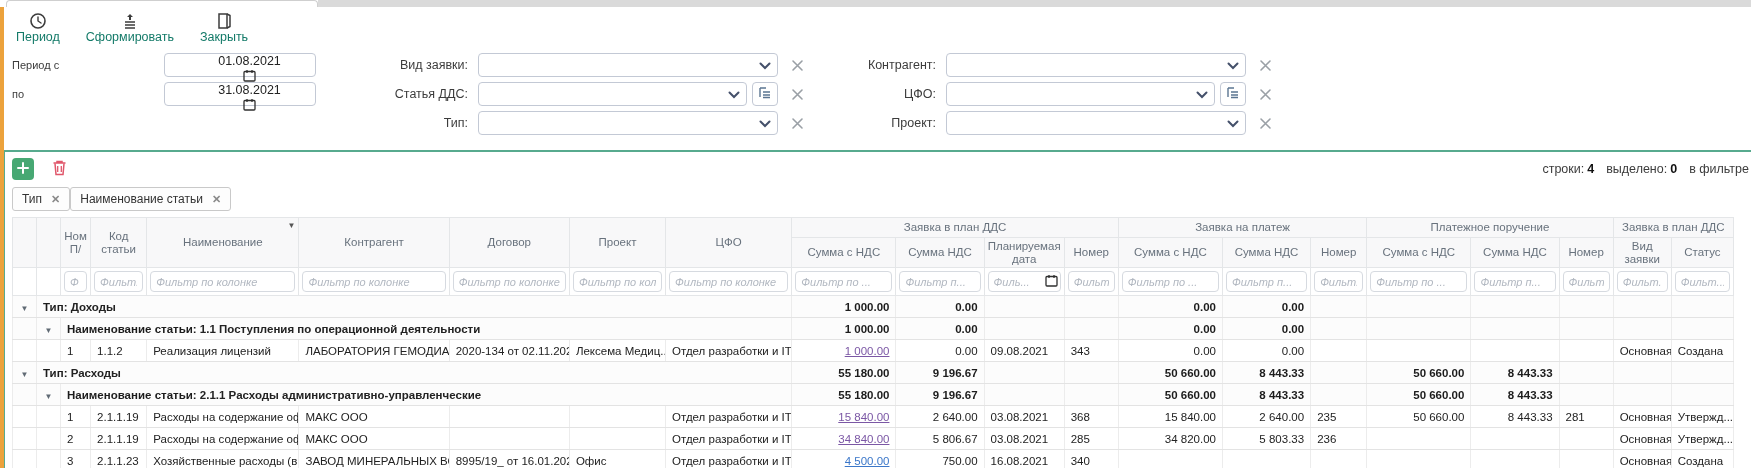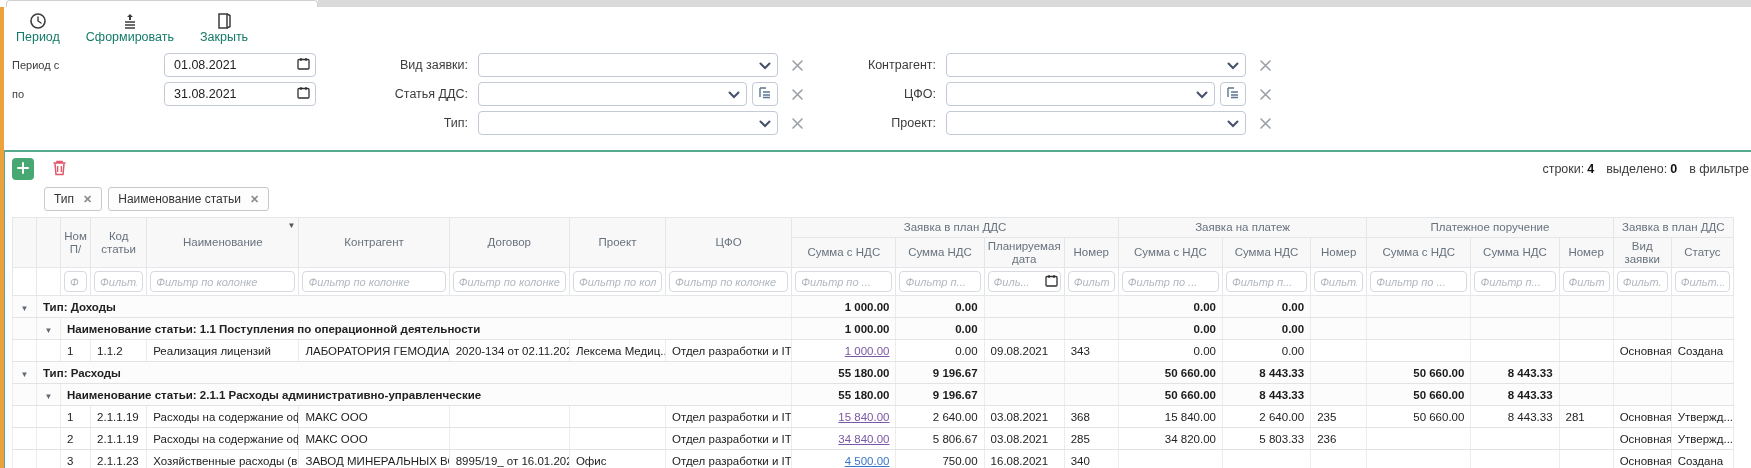--- a/index.html
+++ b/index.html
@@ -22,42 +22,42 @@
   .tbtn .tlabel { font-size:12.5px; color:#137a68; line-height:13px; }
 
   
   .filters { display:flex; align-items:flex-start; padding:6px 0 10px 12px; }
   .frow { display:flex; align-items:center; height:24px; margin-bottom:5px; }
   .fcol-a { width:330px; }
   .fcol-a .flabel { width:152px; font-size:11px; color:#3c3c3c; }
   .fcol-b .flabel { width:136px; text-align:right; padding-right:10px; font-size:12.5px; color:#3c3c3c; }
   .fcol-c .flabel { width:142px; text-align:right; padding-right:10px; font-size:12.5px; color:#3c3c3c; }
   .date-box { width:152px; height:24px; border:1px solid #c3c9d5; border-radius:4px;
-    display:flex; align-items:center; padding:0 5px 0 9px; background:#fff; }
+    display:flex; align-items:center; padding:0 5px 0 24px; background:#fff;flex-direction:column; }
   .date-box .dval { flex:1; font-size:12.5px; color:#222; }
   .fieldwrap { width:300px; display:flex; align-items:center; }
   .select-box { height:24px; border:1px solid #c3c9d5; border-radius:4px; background:#fff;
     display:flex; align-items:center; justify-content:flex-end; padding:0 6px; flex:1; }
   .sq-btn { width:26px; height:24px; border:1px solid #c3c9d5; border-radius:4px; background:#fff;
     display:flex; align-items:center; justify-content:center; margin-left:5px; cursor:pointer; }
   .xbtn { margin-left:13px; cursor:pointer; display:flex; align-items:center; }
 
   
   .grid-panel { border-top:2px solid #57aa8e; border-left:1px solid #57aa8e;
     margin-left:4px; padding:6px 0 0 7px; position:relative; height:331px; }
   .action-row { display:flex; align-items:center; height:22px; }
   .add-btn { width:22px; height:22px; background:#47a873; border-radius:4px; border:none;
     color:#fff; display:flex; align-items:center; justify-content:center; cursor:pointer; }
   .trash-btn { width:22px; height:22px; margin-left:14px; background:transparent; border:none;
     display:flex; align-items:center; justify-content:center; cursor:pointer; }
   .status { position:absolute; right:2px; top:10px; font-size:12.5px; color:#3c3c3c; white-space:nowrap; }
   .status b { color:#111; margin:0 12px 0 3px; }
   .status b:last-child { margin-right:0; }
 
-  .chips { display:flex; gap:6px; margin-top:7px;margin-left:32px; }
+  .chips { display:flex; margin-top:7px; }
   .chip { display:flex; align-items:center; gap:9px; border:1px solid #c9c9c9; border-radius:3px;
     background:#fdfdfd; height:24px; padding:0 9px; font-size:12px; color:#333; cursor:default; }
   .chip .chx { color:#8a8a8a; font-size:11px; font-weight:bold; cursor:pointer; }
 
   
   table.grid { border-collapse:collapse; table-layout:fixed; width:1722px; margin-top:6px;
     font-size:11.5px; background:#fff; }
   table.grid th { background:#f8f8f9; color:#68727d; font-weight:400; border:1px solid #e4e6e8;
     padding:1px 3px; text-align:center; vertical-align:middle; line-height:13px; position:relative;
     overflow:hidden; }

